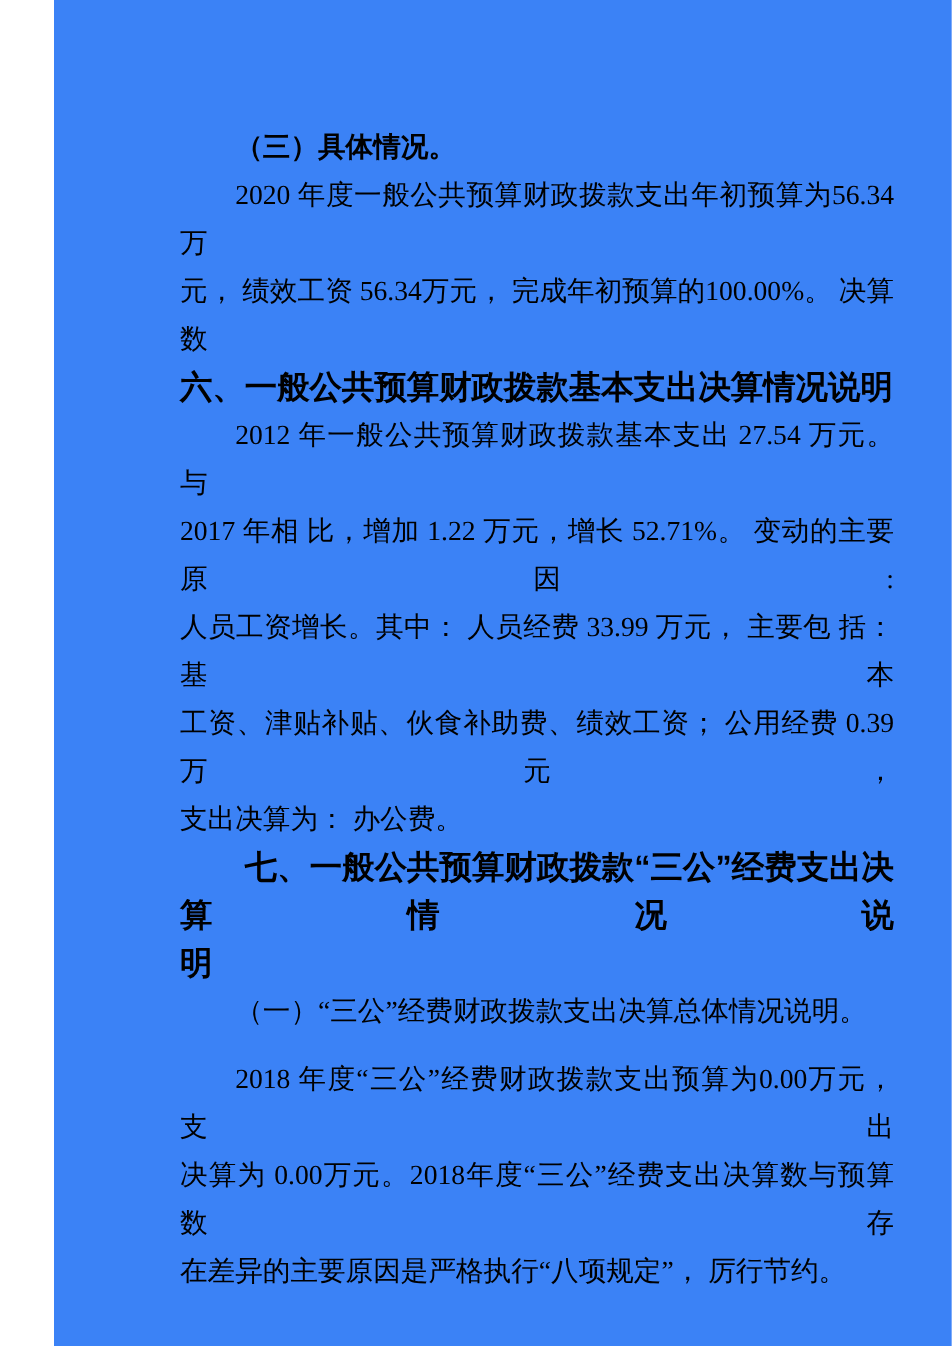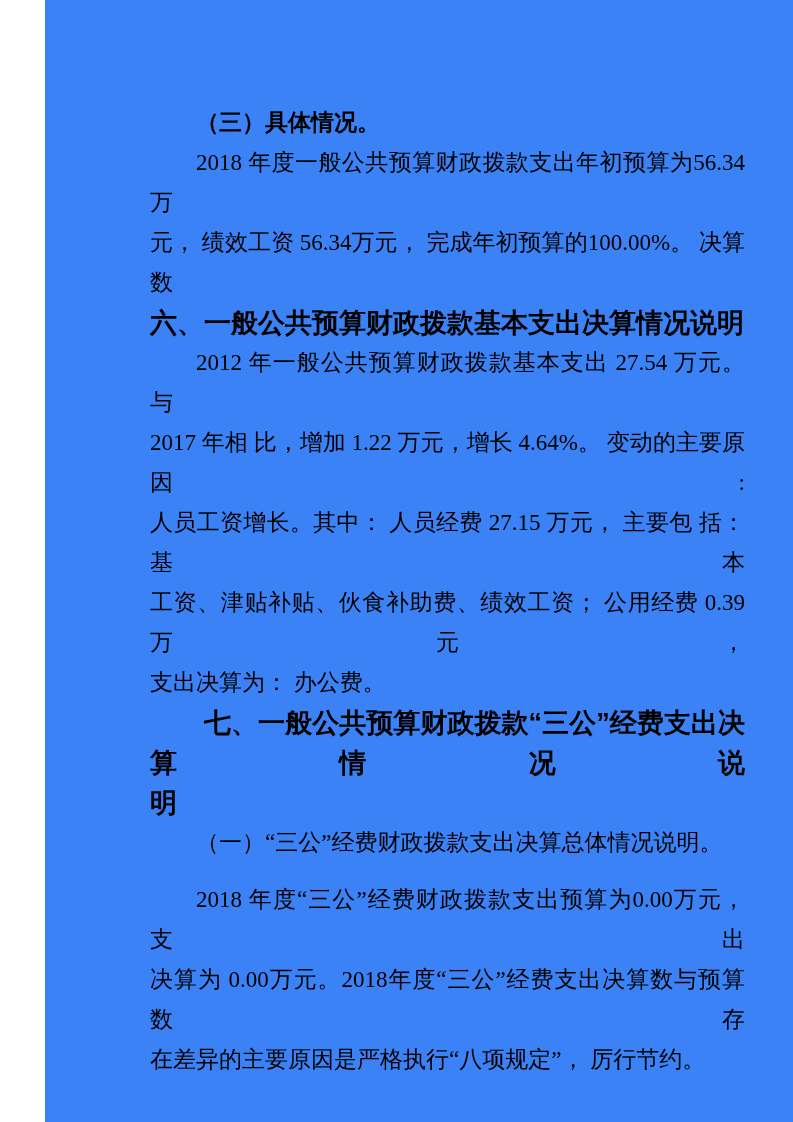--- a/index.html
+++ b/index.html
@@ -52,30 +52,30 @@
   .gap-sm { margin-top: 17px; }
 </style>
 </head>
 <body>
 
 <div class="doc">
 
   <div class="line kai kai-bold indent">（三）具体情况。</div>
 
   <div>
-    <div class="line indent fill">2018 年度一般公共预算财政拨款支出年初预算为56.34万</div>
+    <div class="line indent fill">2020 年度一般公共预算财政拨款支出年初预算为56.34万</div>
     <div class="line fill">元， 绩效工资 56.34万元， 完成年初预算的100.00%。 决算数</div>
   </div>
 
   <div class="line hei">六、一般公共预算财政拨款基本支出决算情况说明</div>
 
   <div>
     <div class="line indent fill">2012 年一般公共预算财政拨款基本支出 27.54 万元。 与</div>
-    <div class="line fill">2017 年相 比，增加 1.22 万元，增长 4.64%。 变动的主要原因:</div>
-    <div class="line fill">人员工资增长。其中： 人员经费 27.15 万元， 主要包 括： 基本</div>
+    <div class="line fill">2017 年相 比，增加 1.22 万元，增长 52.71%。 变动的主要原因:</div>
+    <div class="line fill">人员工资增长。其中： 人员经费 33.99 万元， 主要包 括： 基本</div>
     <div class="line fill">工资、津贴补贴、伙食补助费、绩效工资； 公用经费 0.39 万元，</div>
     <div class="line">支出决算为： 办公费。</div>
   </div>
 
   <div>
     <div class="line hei indent fill">七、一般公共预算财政拨款“三公”经费支出决算情况说</div>
     <div class="line hei">明</div>
   </div>
 
   <div class="line kai indent">（一）“三公”经费财政拨款支出决算总体情况说明。</div>

